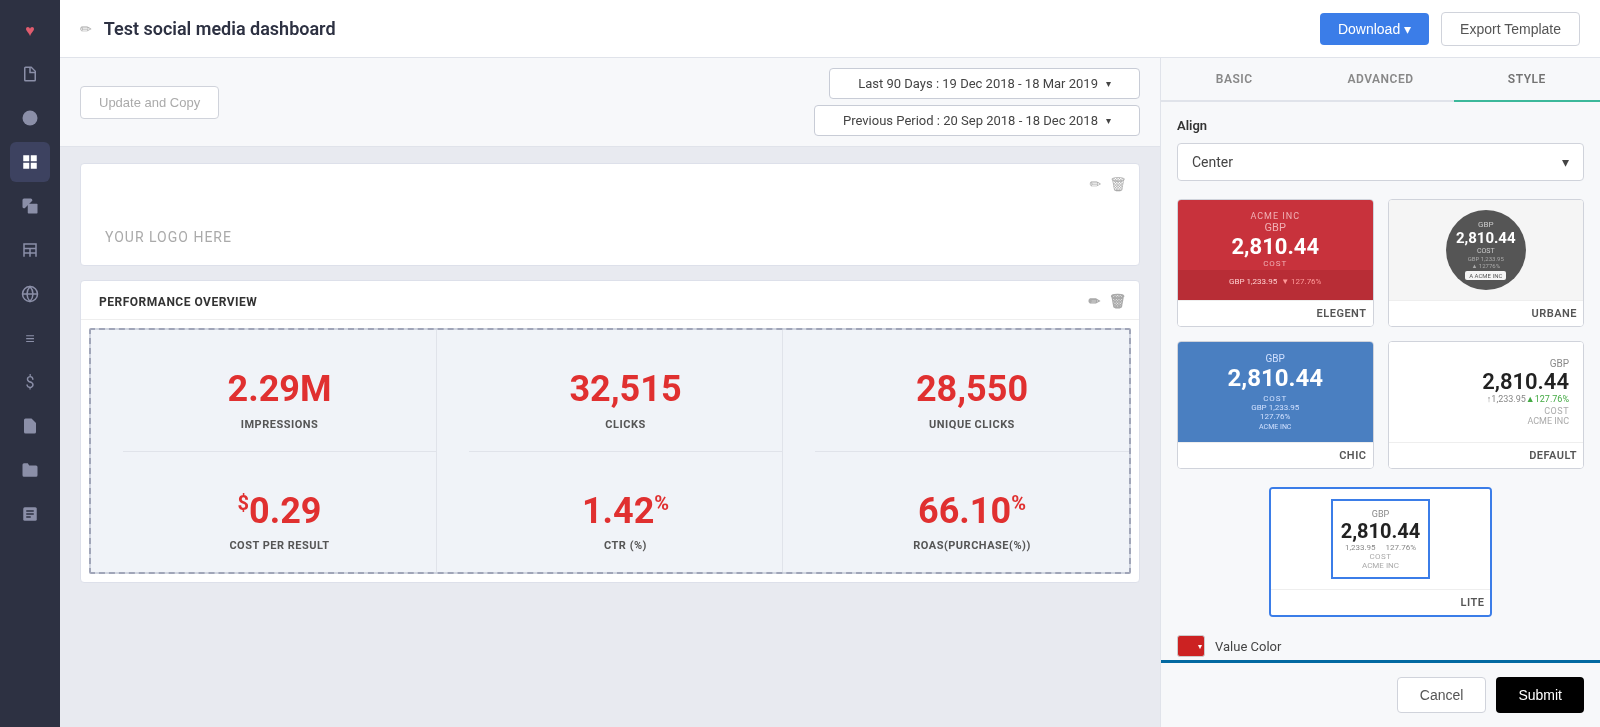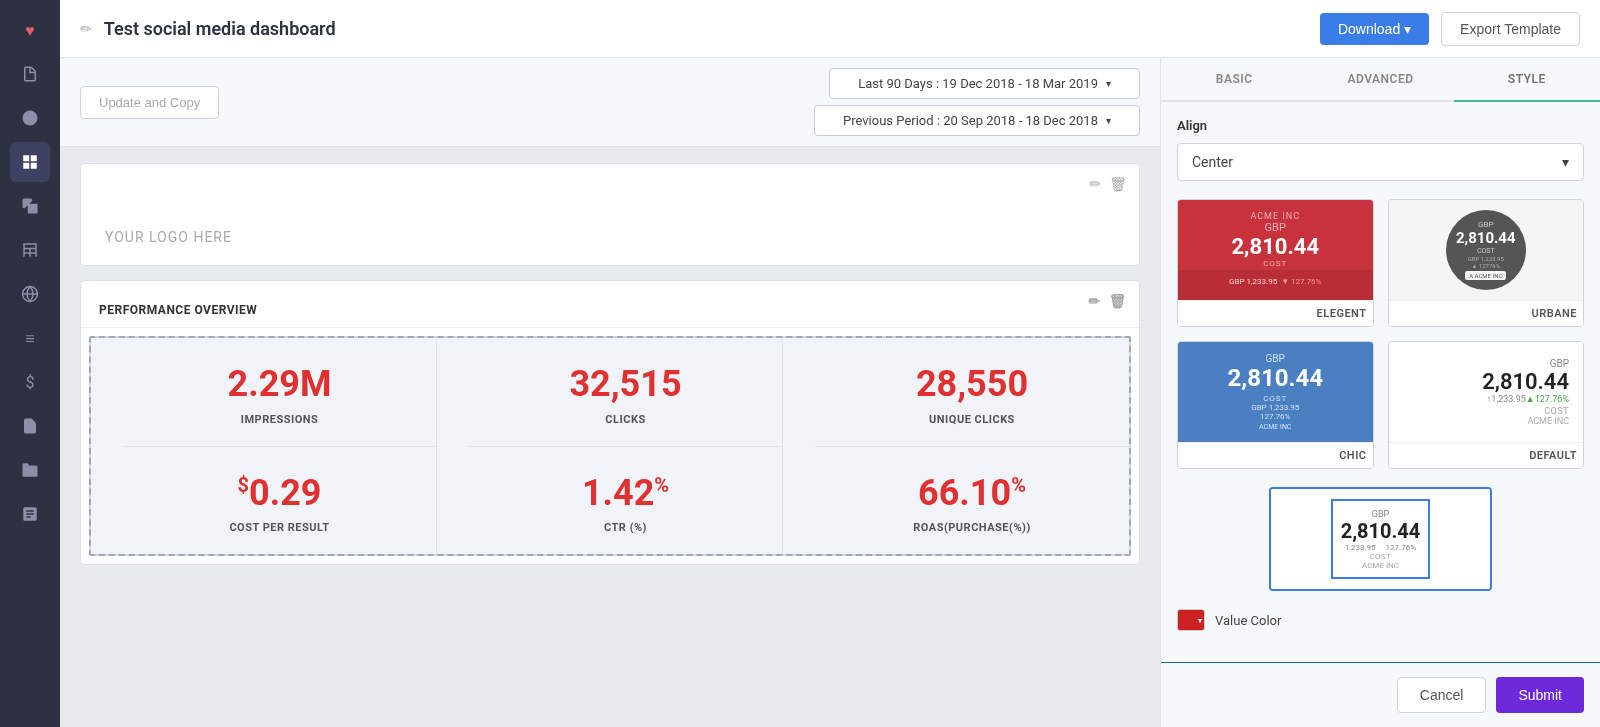--- a/index.html
+++ b/index.html
@@ -171,41 +171,41 @@
 
     
     .widget-perf {
       background: #fff;
       border: 1px solid #dde0ea;
       border-radius: 4px;
       padding: 0;
       position: relative;
     }
     .widget-perf-header {
-      padding: 22px 18px 10px;
+      padding: 14px 18px 10px;
       font-size: 12px;
       font-weight: 700;
       color: #333;
       letter-spacing: 0.5px;
       text-transform: uppercase;
       border-bottom: 1px solid #eee;
     }
     .perf-grid-container {
       background: #d0d5e0;
       border: 2px dashed #a0a5b8;
       margin: 8px;
       border-radius: 2px;
     }
     .perf-grid {
       display: grid;
       grid-template-columns: 1fr 1fr 1fr;
       background: #f0f3f8;
     }
     .perf-cell {
-      padding: 27px 16px 20px;
+      padding: 40px 16px 20px;
       text-align: center;
       border-right: 1px solid #e0e3ea;
       border-bottom: 1px solid #e0e3ea;
       margin-left: 32px;
     }
     .perf-cell:nth-child(3n) { border-right: none; }
     .perf-cell:nth-child(n+4) { border-bottom: none; }
     .perf-value {
       font-size: 36px;
       font-weight: 700;
@@ -404,37 +404,37 @@
       padding-right: 2px;
       cursor: pointer;
     }
     .color-swatch-arrow { font-size: 8px; color: #fff; }
     .color-label { font-size: 13px; color: #444; }
 
     
     .panel-footer {
       padding: 14px 16px;
       background: #f7f8fa;
-      border-top: 1px solid #0369a1;
+      border-top: 3px solid #0369a1;
       display: flex;
       justify-content: flex-end;
       gap: 10px;
       flex-shrink: 0;
     }
     .btn-cancel {
       background: #fff;
       border: 1px solid #d0d3db;
       border-radius: 4px;
       padding: 9px 22px;
       font-size: 14px;
       color: #555;
       cursor: pointer;
     }
     .btn-submit {
-      background: #6d28d9;
+      background: #000000;
       border: none;
       border-radius: 4px;
       padding: 9px 22px;
       font-size: 14px;
       color: #fff;
       cursor: pointer;
     }
 
     .chevron-icon { font-size: 10px; }
   </style>
@@ -672,20 +672,21 @@
                 <div style="font-size:9px;color:#888;">GBP</div>
                 <div style="font-size:20px;font-weight:700;color:#222;">2,810.44</div>
                 <div style="display:flex;gap:10px;font-size:8px;color:#888;">
                   <span>1,233.95</span>
                   <span>127.76%</span>
                 </div>
                 <div style="font-size:8px;color:#aaa;letter-spacing:0.5px;">COST</div>
                 <div style="font-size:8px;color:#aaa;">ACME INC</div>
               </div>
             </div>
+            <div class="style-card-label">LITE</div>
           </div>
         </div>
 
         <div class="color-row">
           <div class="color-swatch" style="background:#cc2222;">
             <span class="color-swatch-arrow">▾</span>
           </div>
           <span class="color-label">Value Color</span>
         </div>
 

